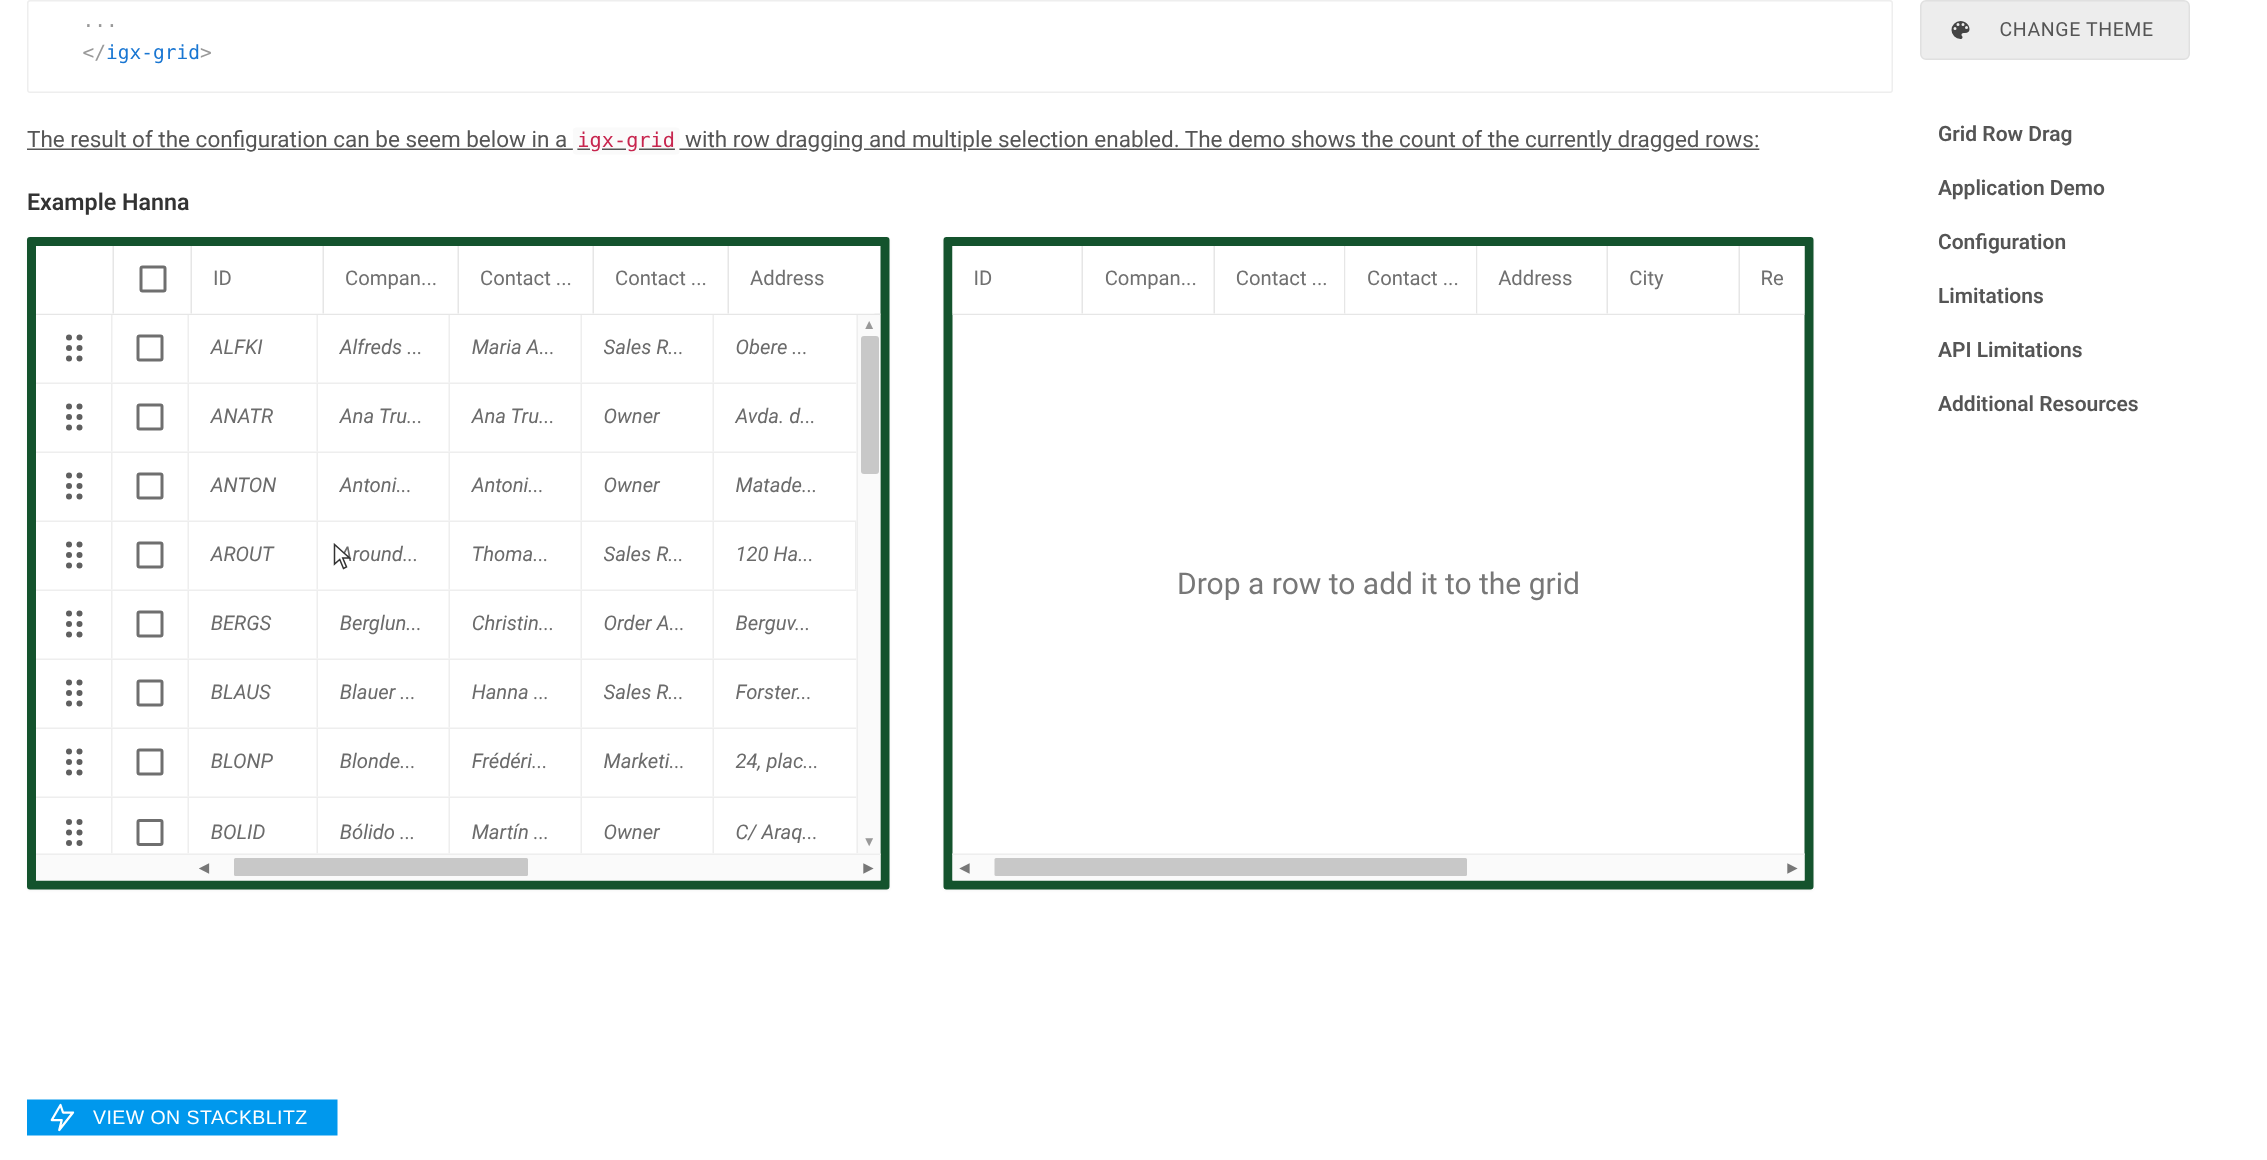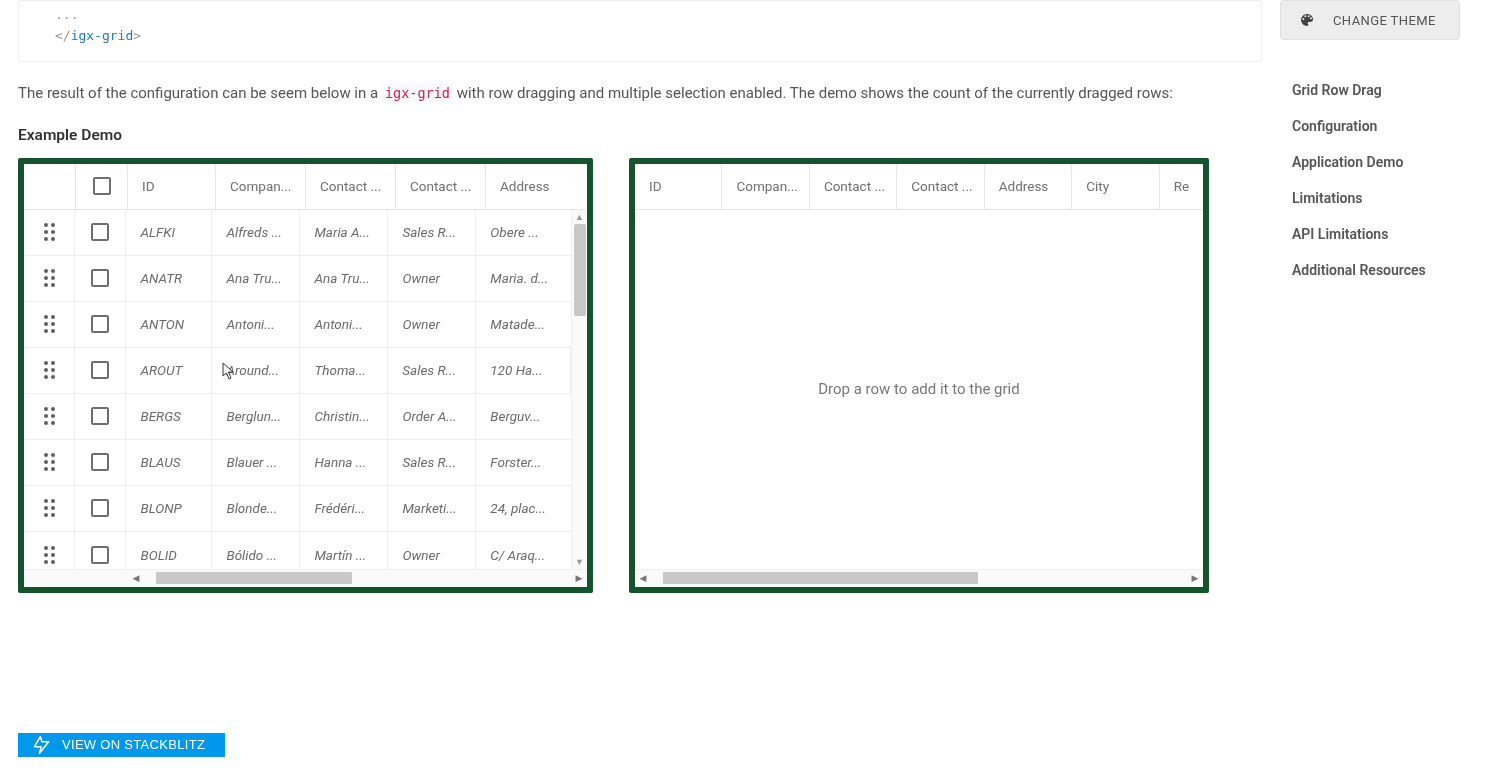--- a/index.html
+++ b/index.html
@@ -36,20 +36,21 @@
     color: #777;
   }
   .code-box .dots { color: #999; }
   .code-box .bracket { color: #999; }
   .code-box .tag { color: #1976d2; font-weight: 500;}
   
   .desc {
     font-size: 15px;
     color: #555;
     margin: 22px 0 6px 0;
+    text-decoration: underline;
   }
   .inline-code {
     font-family: Consolas, Menlo, monospace;
     font-size: 13.5px;
     color: #c7254e;
     background: #fafafa;
     padding: 1px 3px;
     border-radius: 2px;
   }
   .section-heading {
@@ -154,21 +155,21 @@
   }
   .hscroll .harrow { width:16px; text-align:center; color:#777; font-size:9px;}
   .hscroll .htrack { flex:1; height:12px; position:relative; }
   .hscroll .hthumb { position:absolute; top:0; height:12px; background:#c8c8c8; border-radius:1px;}
   .hscroll.left-pad-left { padding-left:104px; } 
   .hscroll .hthumb.left { left:12px; width:196px; }
   .hscroll .hthumb.right { left:12px; width:315px; }
   
   .drop-msg {
     position:absolute; inset:0; display:flex; align-items:center; justify-content:center;
-    color:#777; font-size:15px;
+    color:#777; font-size:20px;
   }
   
   .sb-btn {
     margin-top: 140px;
     background:#0098ed;
     color:#fff;
     border:none;
     height:24px;
     padding: 0 20px 0 14px;
     font-size:13px;
@@ -225,21 +226,21 @@
 <span class="bracket">&lt;/</span><span class="tag">igx-grid</span><span class="bracket">&gt;</span></div>
 
     
     <p class="desc">
       <span>The result of the configuration can be seem below in a </span>
       <span class="inline-code">igx-grid</span>
       <span> with row dragging and multiple selection enabled. The demo shows the count of the currently dragged rows:</span>
     </p>
 
     
-    <div class="section-heading">Example Demo</div>
+    <div class="section-heading">Example Hanna</div>
 
     
     <div class="demo-wrap">
 
       <div class="grid-card grid-left">
         <div class="grid-head">
           <div class="hcell w-drag"></div>
           <div class="hcell w-chk center">
             <div class="chk"></div>
           </div>
@@ -282,21 +283,21 @@
                     <span></span>
                   </div>
                 </div>
                 <div class="cell w-chk center">
                   <div class="chk"></div>
                 </div>
                 <div class="cell w-id">ANATR</div>
                 <div class="cell w-co">Ana Tru...</div>
                 <div class="cell w-cn">Ana Tru...</div>
                 <div class="cell w-ct">Owner</div>
-                <div class="cell w-ad">Maria. d...</div>
+                <div class="cell w-ad">Avda. d...</div>
               </div>
               <div class="grid-row row-wrap">
                 <div class="cell w-drag">
                   <div class="drag-dots">
                     <span></span>
                     <span></span>
                     <span></span>
                     <span></span>
                     <span></span>
                     <span></span>
@@ -468,20 +469,20 @@
 
   <div class="side-col">
     <div class="theme-btn">
       <svg class="palette-icon" viewBox="0 0 24 24">
         <path fill="#444" d="M12 3a9 9 0 0 0 0 18c1.3 0 2-.9 2-1.8 0-.5-.2-.9-.5-1.2-.3-.3-.5-.7-.5-1.2 0-1 .9-1.8 2-1.8h1.5C19.4 15 21 13.3 21 11.2 21 6.7 17 3 12 3zM6.5 12a1.5 1.5 0 1 1 0-3 1.5 1.5 0 0 1 0 3zm3-4a1.5 1.5 0 1 1 0-3 1.5 1.5 0 0 1 0 3zm5 0a1.5 1.5 0 1 1 0-3 1.5 1.5 0 0 1 0 3zm3.5 3a1.5 1.5 0 1 1 0-3 1.5 1.5 0 0 1 0 3z"></path>
       </svg>
       <span>CHANGE THEME</span>
     </div>
     <ul class="nav-list" id="side-nav">
         <li>Grid Row Drag</li>
+        <li>Application Demo</li>
         <li>Configuration</li>
-        <li>Application Demo</li>
         <li>Limitations</li>
         <li>API Limitations</li>
         <li>Additional Resources</li>
       </ul>
   </div>
 </div>
 
 </body></html>

